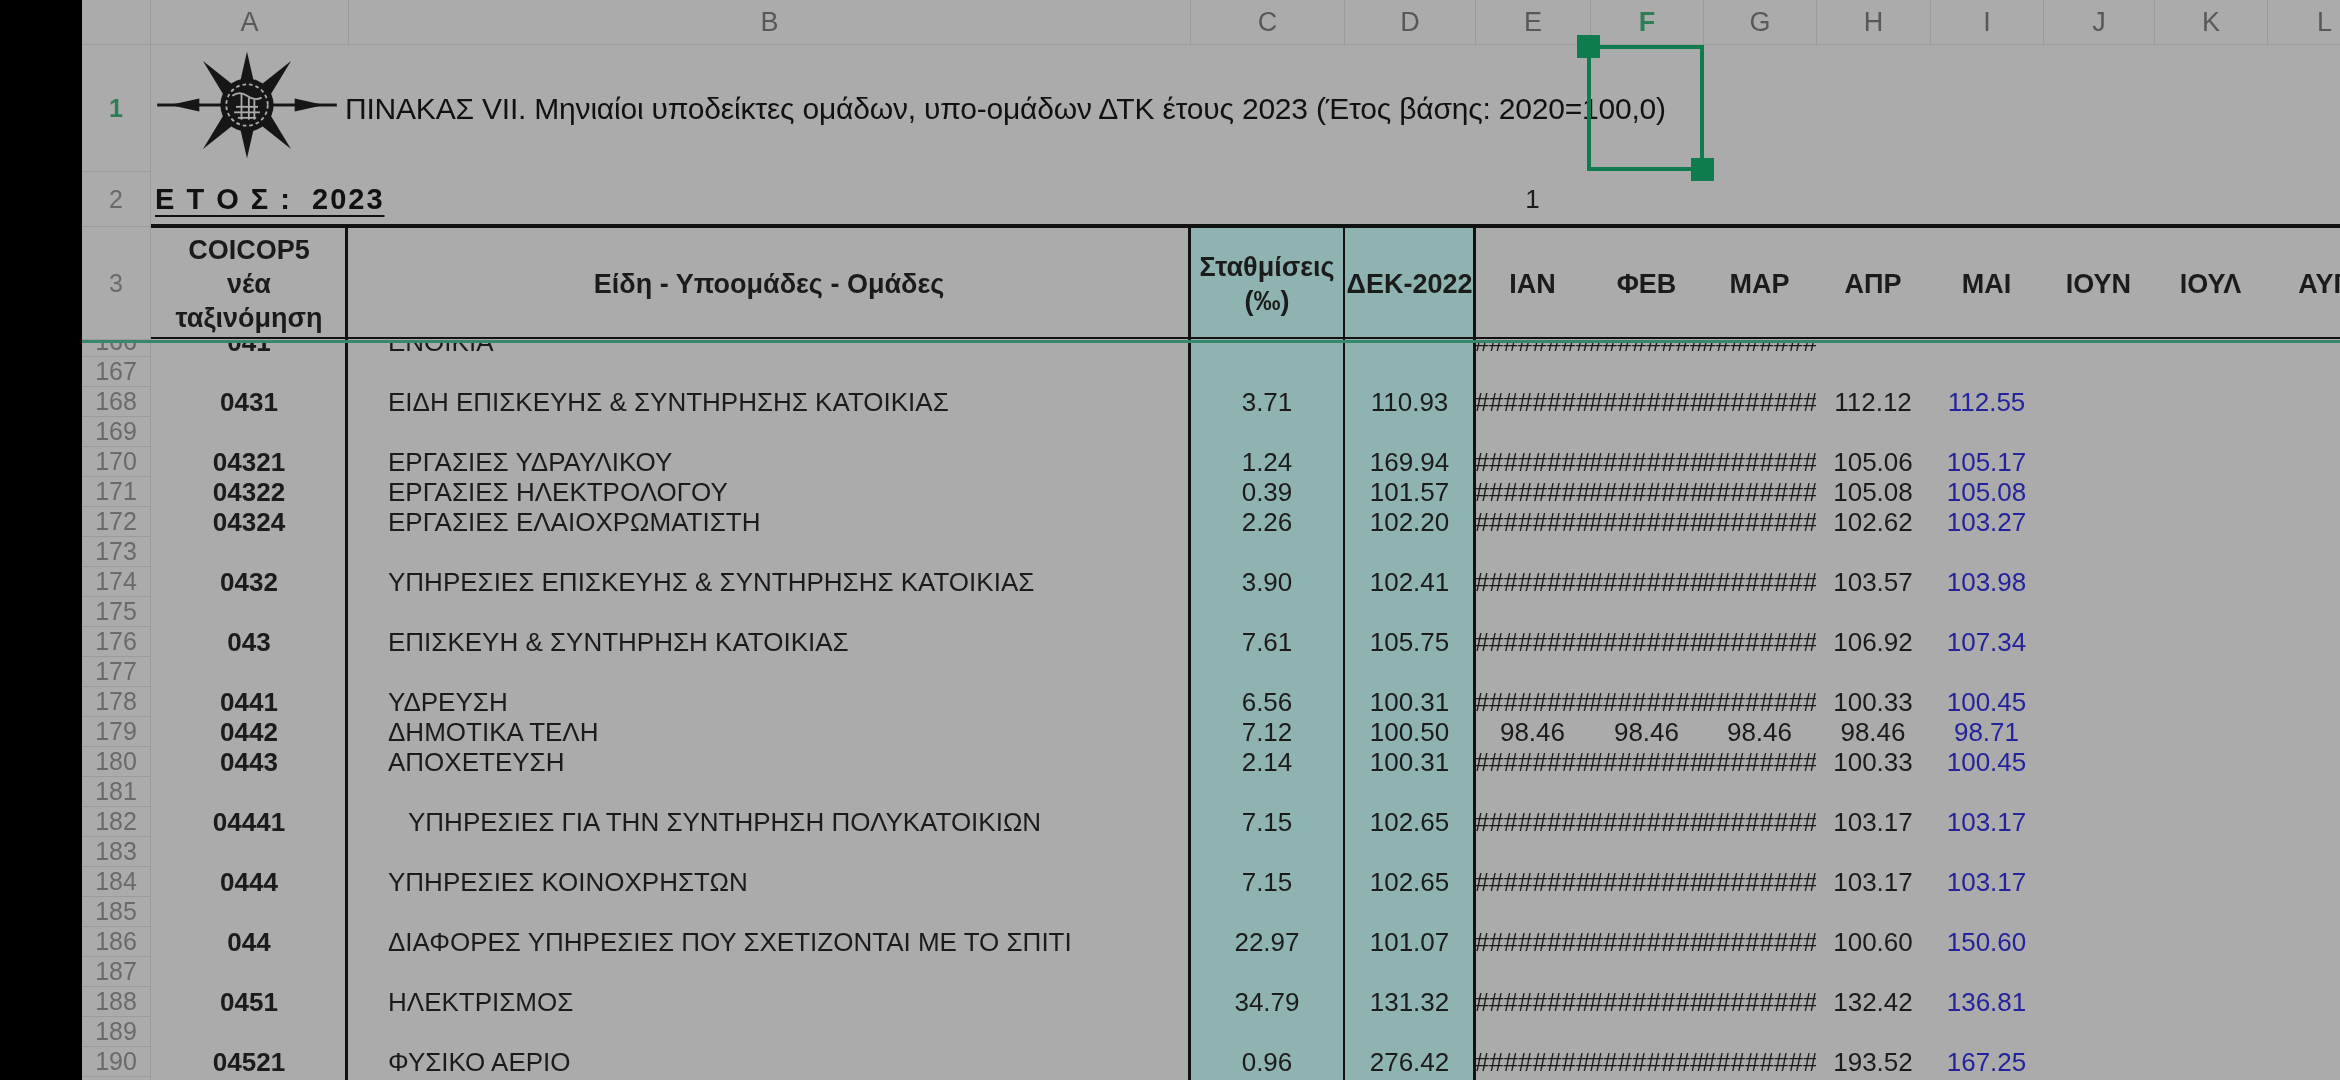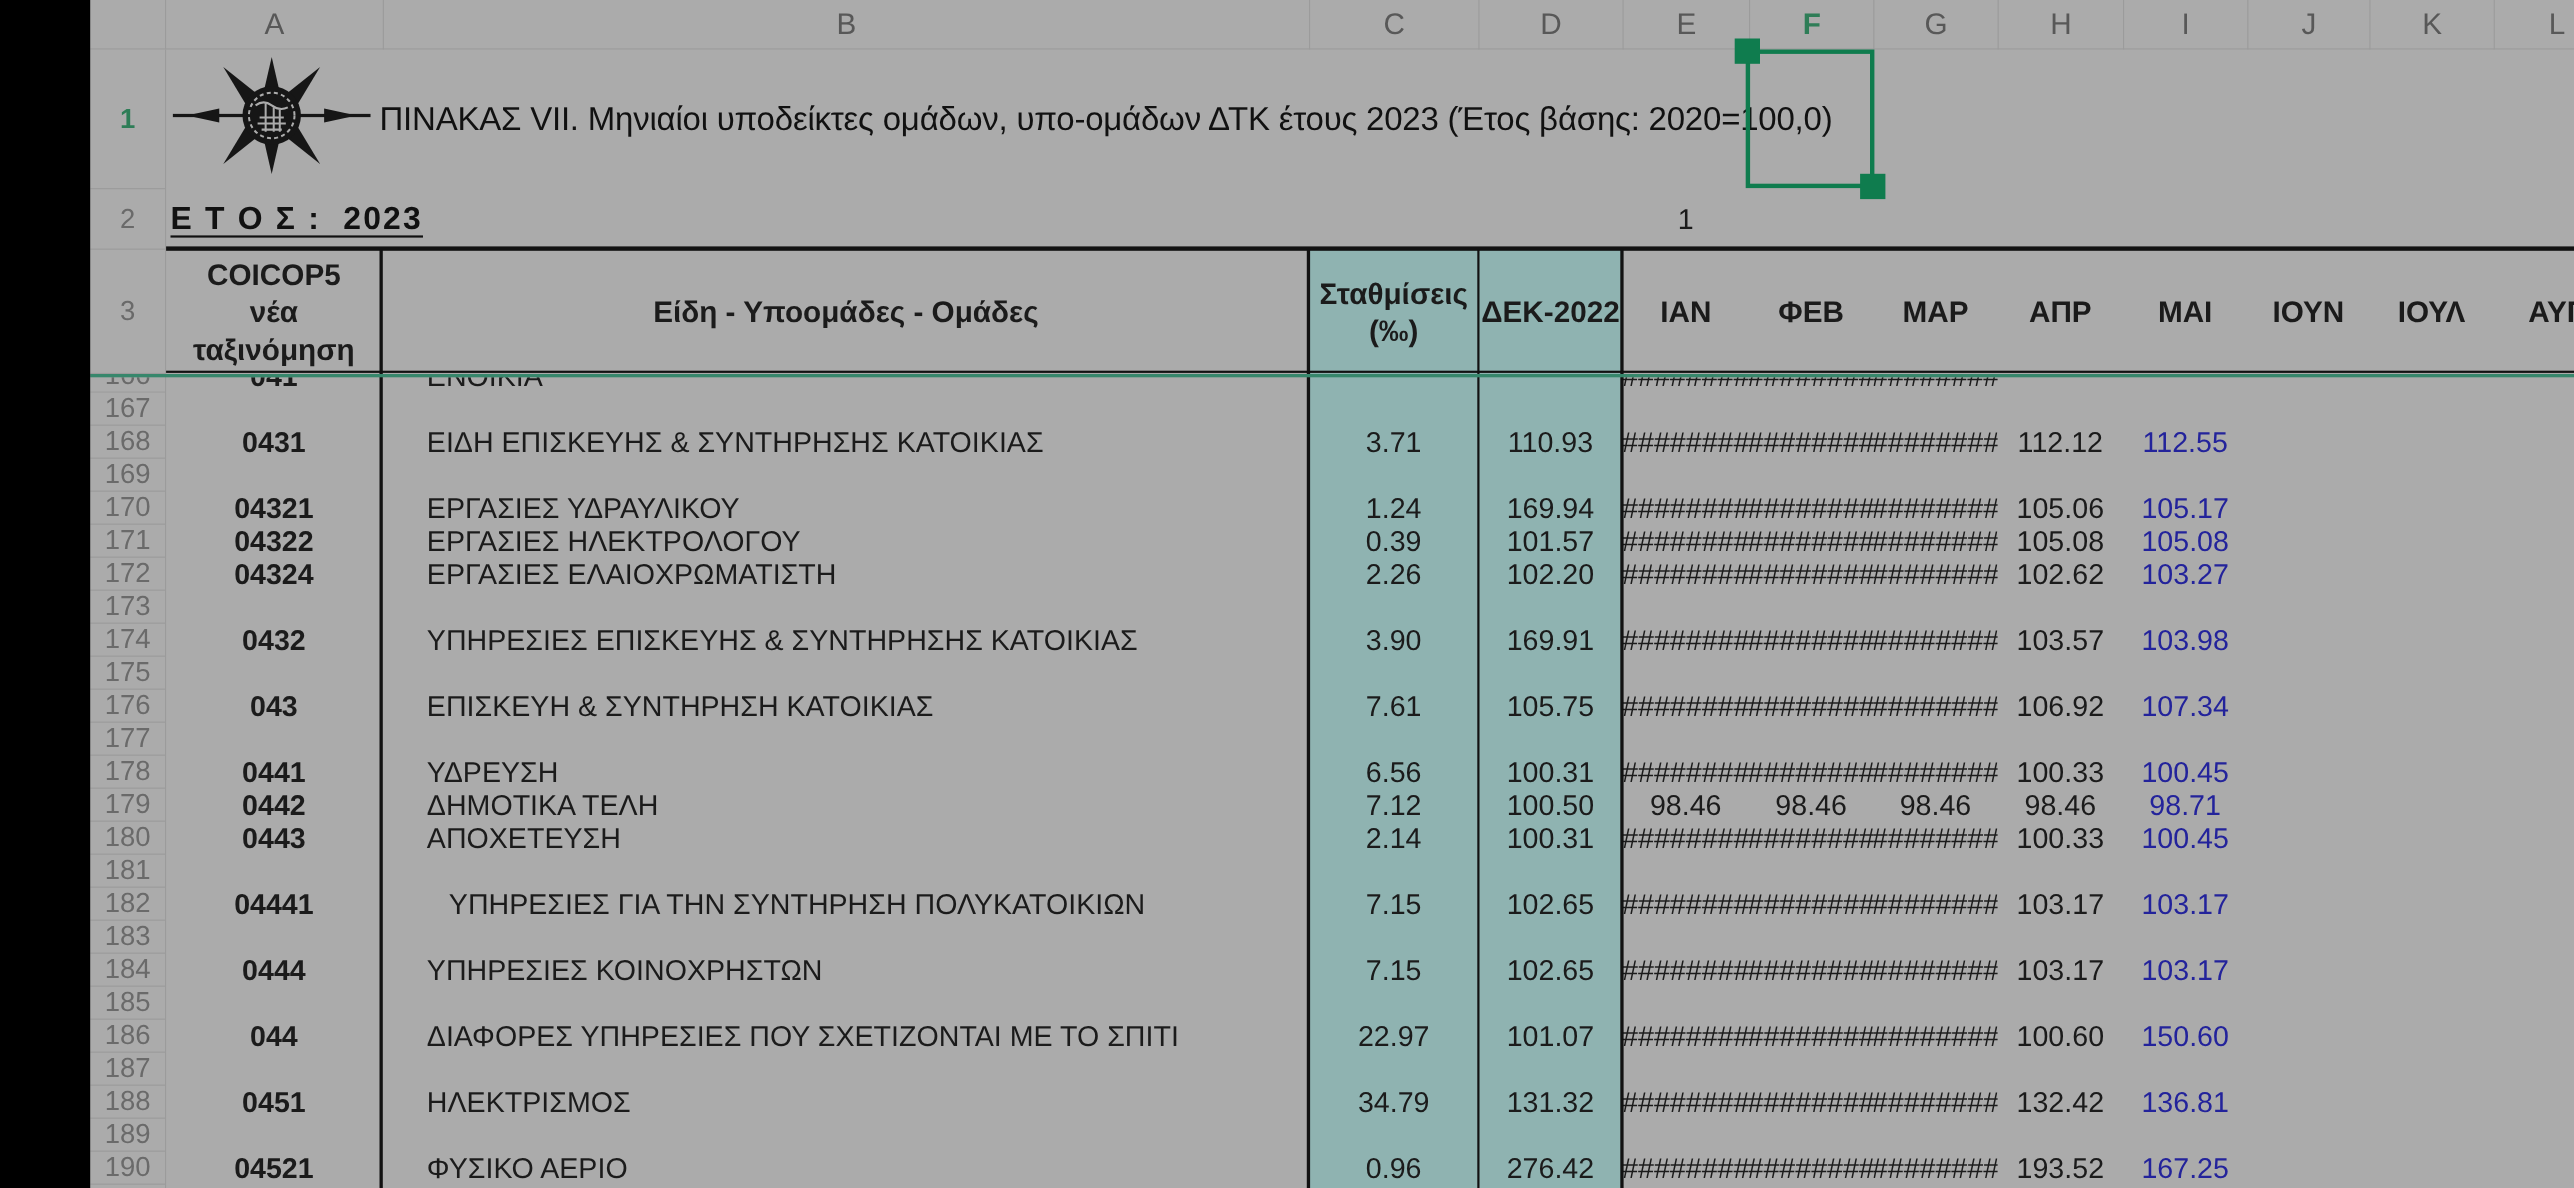--- a/index.html
+++ b/index.html
@@ -205,21 +205,21 @@
           <div class="cell navy" style="left: 1930px; width: 113px; height: 100%;">103.27</div>
         </div>
         <div class="drow" style="top: 537px; height: 30px;">
           <div class="row-head" style="top: 0px; height: 100%;">173</div>
         </div>
         <div class="drow" style="top: 567px; height: 30px;">
           <div class="row-head" style="top: 0px; height: 100%;">174</div>
           <div class="cell bold" style="left: 150px; width: 198px; height: 100%;">0432</div>
           <div class="cell left" style="left: 348px; width: 842px; height: 100%;">ΥΠΗΡΕΣΙΕΣ ΕΠΙΣΚΕΥΗΣ &amp; ΣΥΝΤΗΡΗΣΗΣ ΚΑΤΟΙΚΙΑΣ</div>
           <div class="cell " style="left: 1190px; width: 154px; height: 100%;">3.90</div>
-          <div class="cell " style="left: 1344px; width: 131px; height: 100%;">169.91</div>
+          <div class="cell " style="left: 1344px; width: 131px; height: 100%;">102.41</div>
           <div class="cell clipx" style="left: 1475px; width: 115px; height: 100%;">########</div>
           <div class="cell clipx" style="left: 1590px; width: 113px; height: 100%;">########</div>
           <div class="cell clipx" style="left: 1703px; width: 113px; height: 100%;">########</div>
           <div class="cell " style="left: 1816px; width: 114px; height: 100%;">103.57</div>
           <div class="cell navy" style="left: 1930px; width: 113px; height: 100%;">103.98</div>
         </div>
         <div class="drow" style="top: 597px; height: 30px;">
           <div class="row-head" style="top: 0px; height: 100%;">175</div>
         </div>
         <div class="drow" style="top: 627px; height: 30px;">

